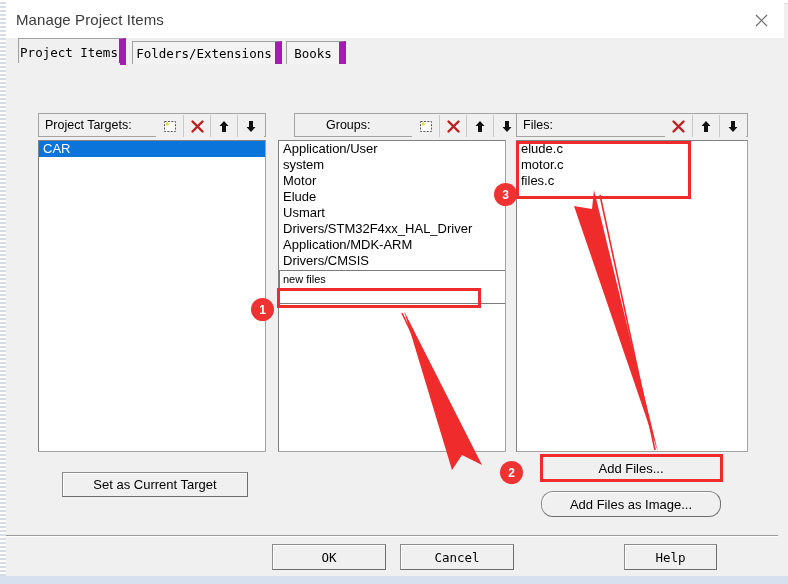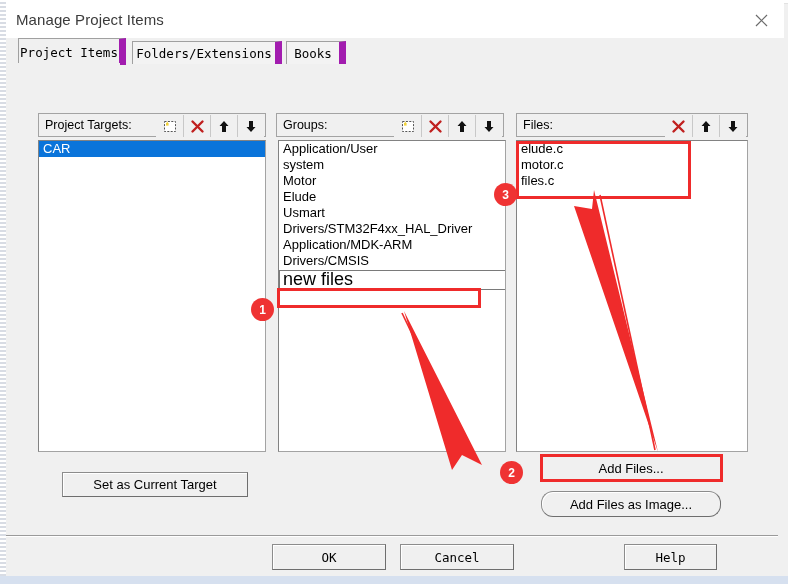--- a/index.html
+++ b/index.html
@@ -149,25 +149,25 @@
   .edit-row {
     position: relative;
     height: 18px;
     margin-top: 1px;
     box-sizing: border-box;
   }
   .edit-inner {
     position: absolute;
     left: 0; top: 0;
     width: 228px;
-    height: 20px;
+    height: 34px;
     box-sizing: border-box;
     border: 1px solid #7a7a7a;
     background: #ffffff;
-    font-size: 18px;
+    font-size: 11px;
     line-height: 16px;
     color: #000;
     padding-left: 3px;
     white-space: nowrap;
   }
   
   .btn {
     position: absolute;
     box-sizing: border-box;
     background: #f0f0f0;
@@ -279,21 +279,21 @@
         <svg width="14" height="15" viewBox="0 0 14 15">
           <path d="M7 13 L2.5 8 L5 8 L5 2 L9 2 L9 8 L11.5 8 Z" fill="#111"></path>
         </svg>
       </div>
     </div>
   </div>
   <div class="listbox" style="left:38px; top:140px; width:228px; height:312px;">
     <div class="litem sel">CAR</div>
   </div>
 
-  <div class="col-header" style="left:276px; top:113px; width:228px;">
+  <div class="col-header" style="left:294px; top:113px; width:228px;padding-left:25px;">
     <span class="lbl">Groups:</span>
     <div class="icon-group">
       <div class="tbtn">
         <svg width="16" height="15" viewBox="0 0 16 15">
           <rect x="2.5" y="2.5" width="11" height="10" fill="#ffffff" stroke="#555" stroke-width="1" stroke-dasharray="2,1.4"></rect>
           <path d="M4 4 L6.6 4 L6.6 6.6 L4 6.6 Z" fill="#f2d33c"></path>
           <path d="M5.3 2.2 L6 4 L5.3 5.8 L4.6 4 Z" fill="#f2d33c"></path>
         </svg>
       </div>
       <div class="tbtn">

